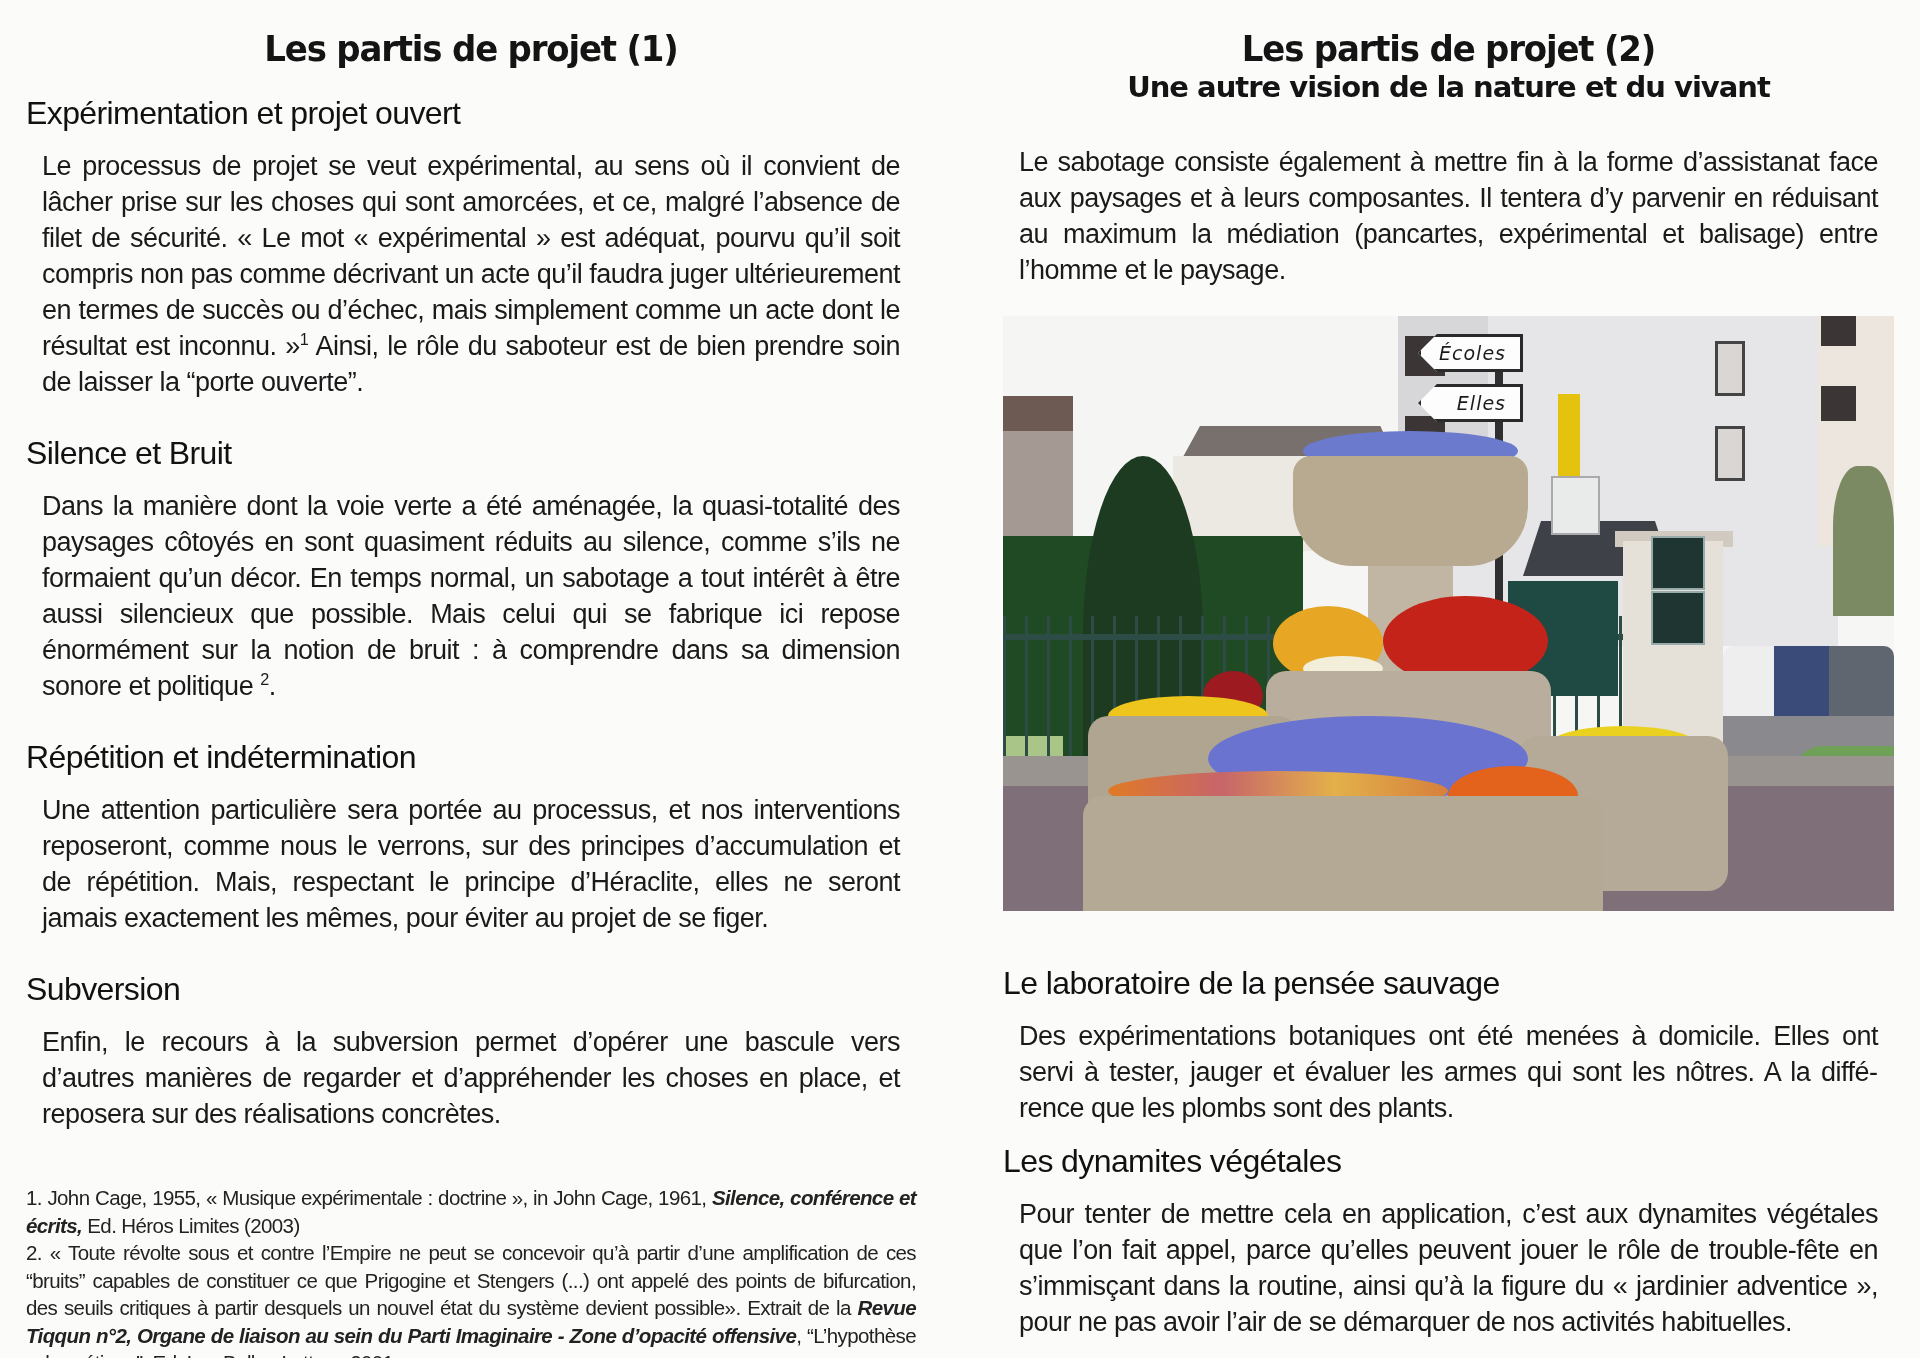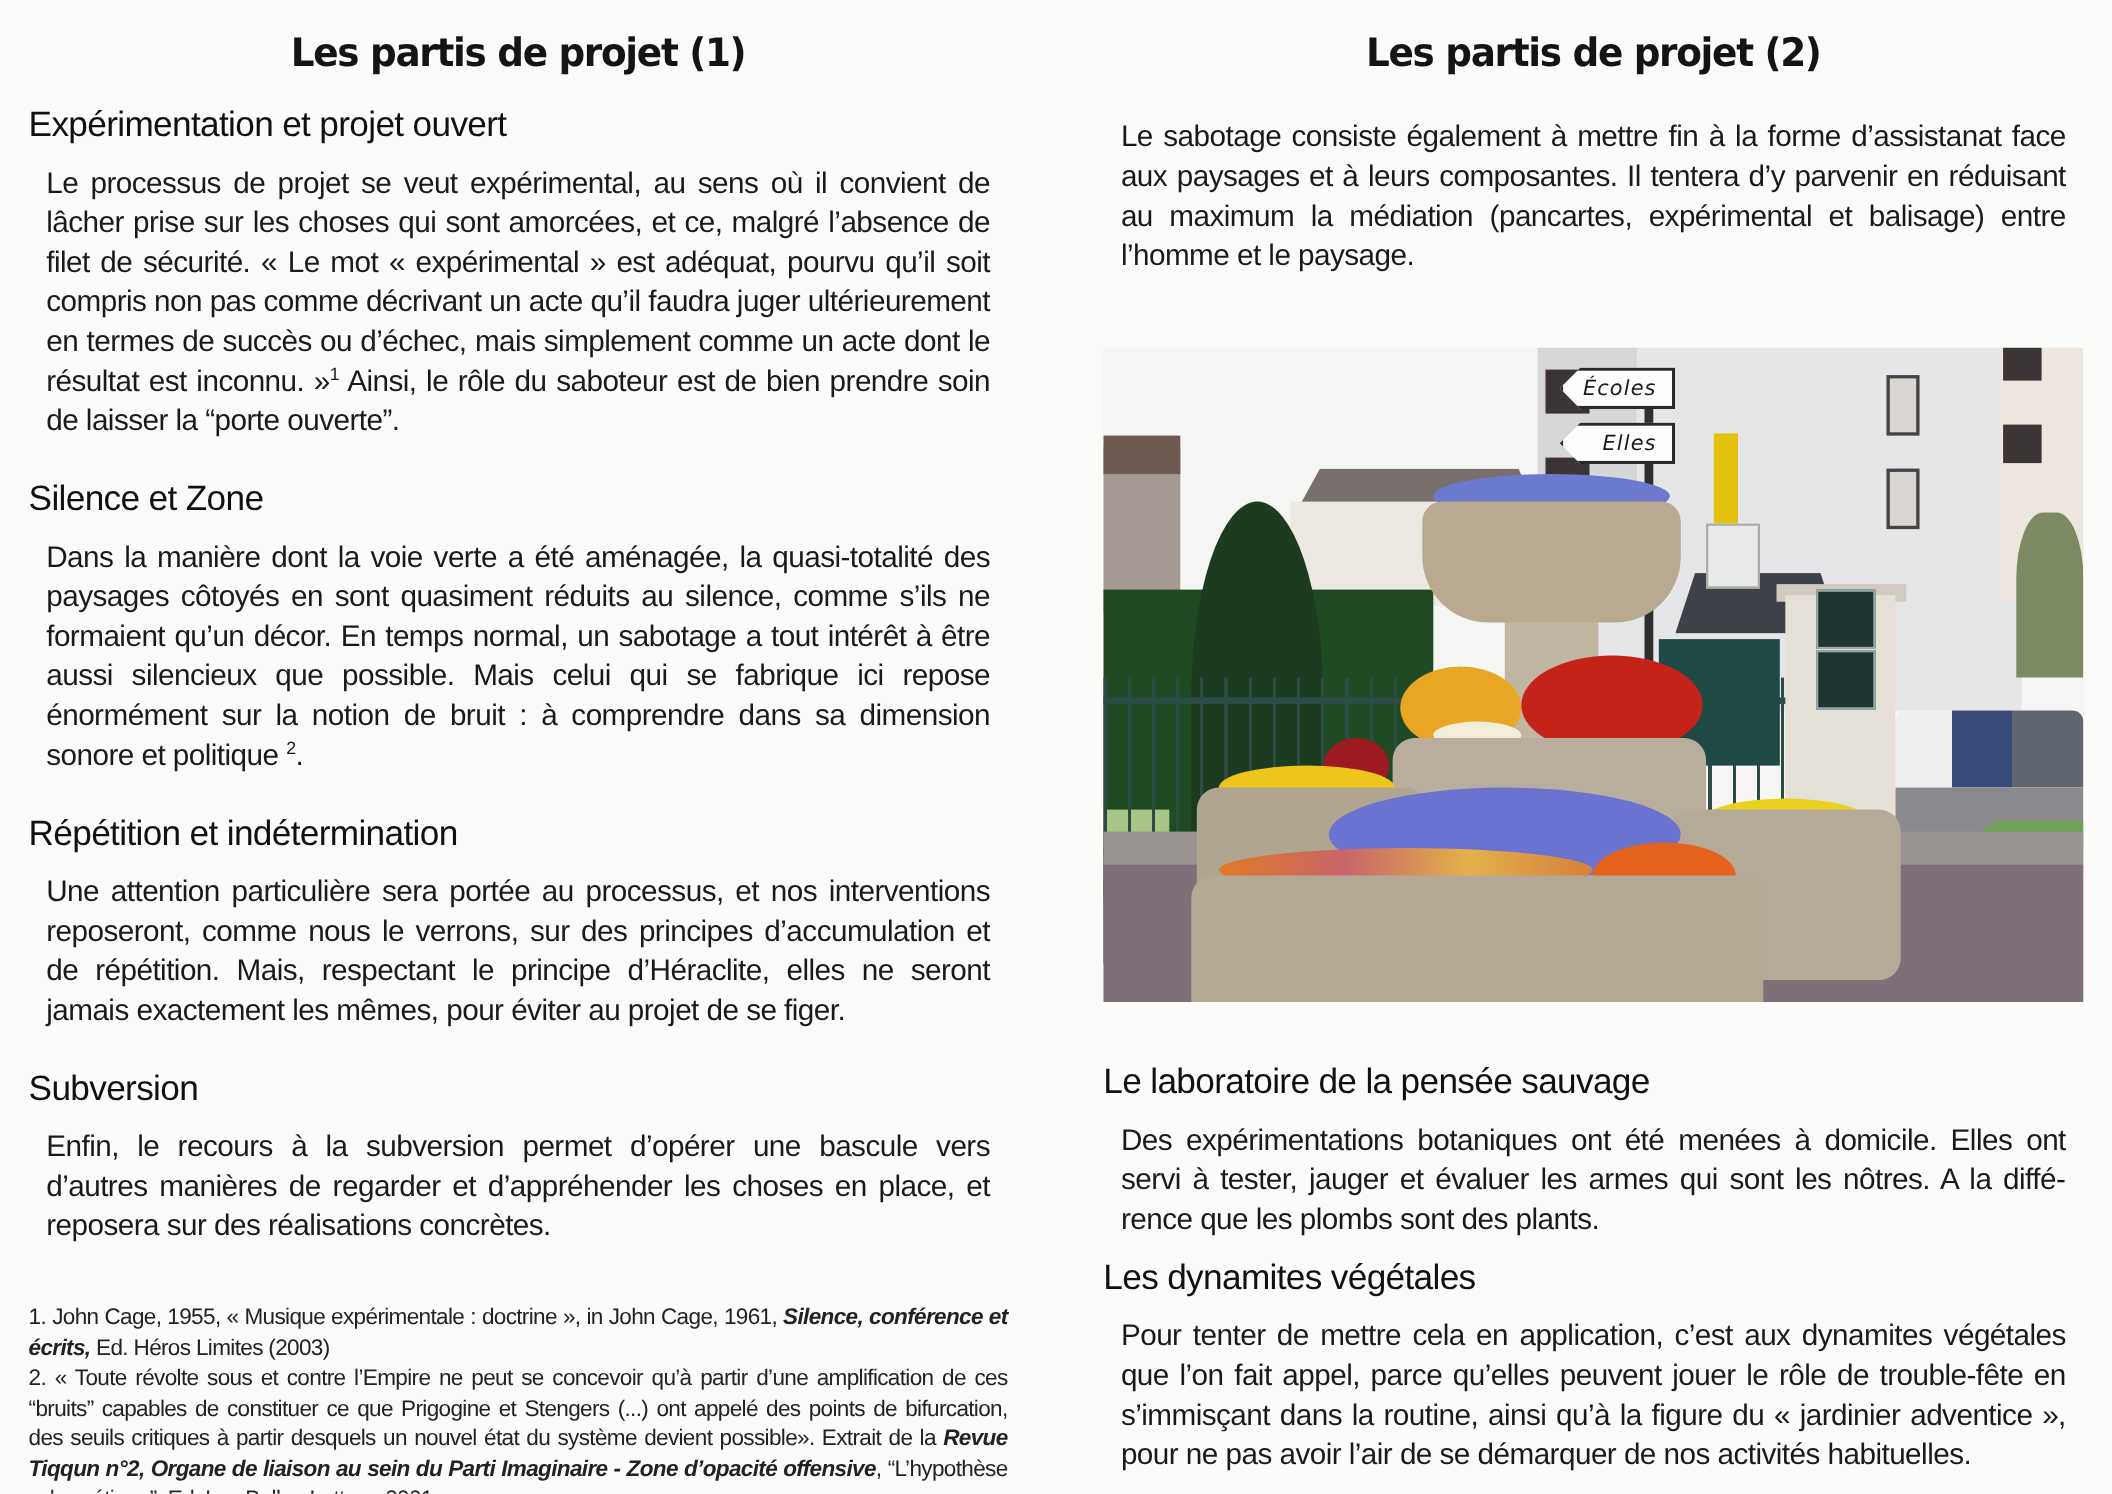--- a/index.html
+++ b/index.html
@@ -111,21 +111,21 @@
 
 <div class="col col-left">
   <h1 class="page-title" style="margin-top:28px;">Les partis de projet (1)</h1>
 
   <div style="margin-top:26px;">
     <h2 class="section-title">Expérimentation et projet ouvert</h2>
     <p class="para"><span>Le processus de projet se veut expérimental, au sens où il convient de lâcher prise sur les choses qui sont amorcées, et ce, malgré l’absence de filet de sécurité. « Le mot « expérimental » est adéquat, pourvu qu’il soit compris non pas comme décrivant un acte qu’il faudra juger ultérieu­rement en termes de succès ou d’échec, mais simplement comme un acte dont le résultat est inconnu. »</span><sup>1</sup><span> Ainsi, le rôle du saboteur est de bien prendre soin de laisser la “porte ouverte”.</span></p>
   </div>
 
   <div style="margin-top:34px;">
-    <h2 class="section-title">Silence et Zone</h2>
+    <h2 class="section-title">Silence et Bruit</h2>
     <p class="para"><span>Dans la manière dont la voie verte a été aménagée, la quasi-totalité des paysages côtoyés en sont quasiment réduits au silence, comme s’ils ne formaient qu’un décor. En temps normal, un sabotage a tout intérêt à être aussi silencieux que possible. Mais celui qui se fabrique ici repose énormément sur la notion de bruit : à comprendre dans sa dimension sonore et politique </span><sup>2</sup><span>.</span></p>
   </div>
 
   <div style="margin-top:34px;">
     <h2 class="section-title">Répétition et indétermination</h2>
     <p class="para">Une attention particulière sera portée au processus, et nos interventions reposeront, comme nous le verrons, sur des principes d’accumulation et de répétition. Mais, respectant le principe d’Héraclite, elles ne seront jamais exactement les mêmes, pour éviter au projet de se figer.</p>
   </div>
 
   <div style="margin-top:34px;">
     <h2 class="section-title">Subversion</h2>
@@ -133,20 +133,21 @@
   </div>
 
   <div class="footnotes" style="margin-top:52px;">
     <p><span>1. John Cage, 1955, « Musique expérimentale : doctrine », in John Cage, 1961, </span><em>Silence, confé­rence et écrits,</em><span> Ed. Héros Limites (2003)</span></p>
     <p><span>2. « Toute révolte sous et contre l’Empire ne peut se concevoir qu’à partir d’une amplification de ces “bruits” capables de constituer ce que Prigogine et Stengers (...) ont appelé des points de bifurcation, des seuils critiques à partir desquels un nouvel état du système devient possible». Extrait de la </span><em>Revue Tiqqun n°2, Organe de liaison au sein du Parti Imaginaire - Zone d’opacité offensive</em><span>, “L’hypothèse cybernétique”, Ed. Les Belles-Lettres, 2001.</span></p>
   </div>
 </div>
 
 <div class="col col-right">
   <h1 class="page-title" style="margin-top:28px;">Les partis de projet (2)</h1>
+  <h2 class="page-subtitle">Une autre vision de la nature et du vivant</h2>
   <p class="para" style="margin-top:38px;">Le sabotage consiste également à mettre fin à la forme d’assistanat face aux paysages et à leurs composantes. Il tentera d’y parvenir en réduisant au maximum la médiation (pancartes, expérimental et balisage) entre l’homme et le paysage.</p>
 </div>
 
 <div class="photo">
   <div class="sky"></div>
   <div class="house-left"></div>
   <div class="roof-left"></div>
   <div class="roof-mid"></div>
   <div class="house-mid"></div>
   <div class="building"></div>

